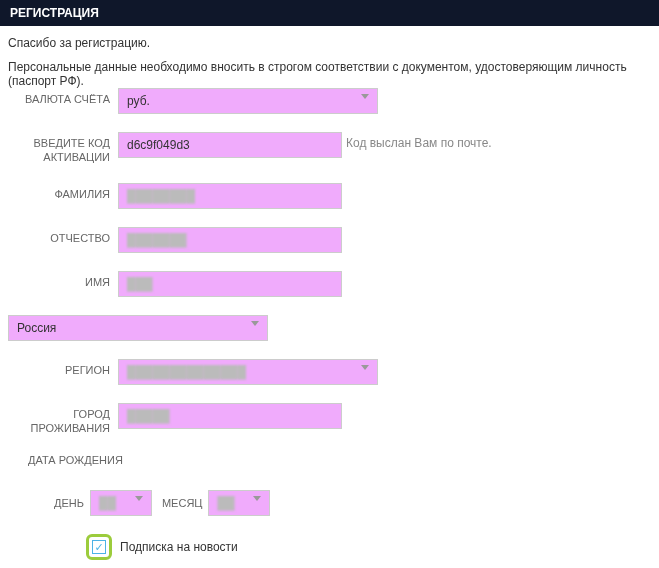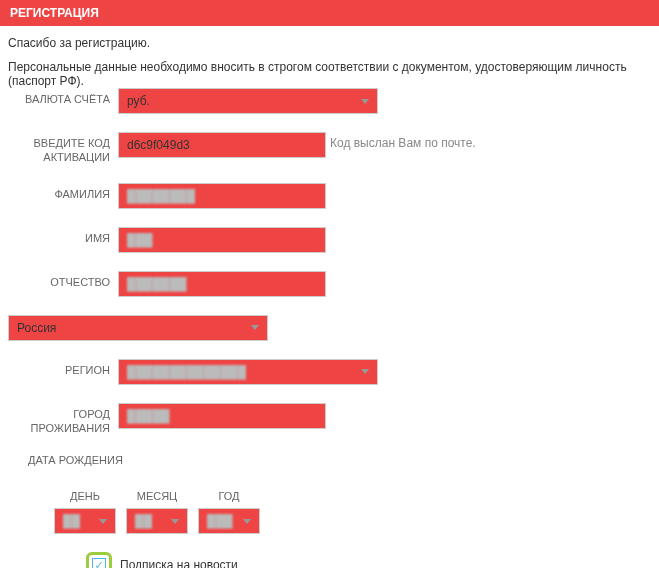--- a/index.html
+++ b/index.html
@@ -1,34 +1,34 @@
 <!DOCTYPE html>
 <html><head>
   <meta charset="utf-8">
   <style>
     * { box-sizing: border-box; margin: 0; padding: 0; }
     body { font-family: Arial, sans-serif; font-size: 12px; color: #333; background: #fff; width: 659px; }
-    .header-bar { background: #ef4444; color: #fff; padding: 6px 10px; font-size: 12px; font-weight: bold; }
+    .header-bar { background: #0f172a; color: #fff; padding: 6px 10px; font-size: 12px; font-weight: bold; }
     .content { padding: 10px 8px; }
     .thanks { margin-bottom: 10px; }
     .note { }
     .form-row { display: flex; align-items: flex-start; margin-bottom: 18px; }
     .form-label { width: 110px; text-align: right; padding-right: 8px; color: #666; font-size: 11px; text-transform: uppercase; line-height: 1.3; padding-top: 4px; }
     .form-control { position: relative; }
-    .select-box, .input-box { border: 1px solid #ccc; background: #ef4444; padding: 5px 8px; font-size: 12px; color: #333; display: flex; align-items: center; justify-content: space-between; }
+    .select-box, .input-box { border: 1px solid #ccc; background: #f0abfc; padding: 5px 8px; font-size: 12px; color: #333; display: flex; align-items: flex-start; justify-content: space-between; }
     .select-box { cursor: pointer; }
     .select-wide { width: 260px; }
-    .input-wide { width: 208px; }
+    .input-wide { width: 224px; }
     .chevron { width: 0; height: 0; border-left: 4px solid transparent; border-right: 4px solid transparent; border-top: 5px solid #999; margin-left: 6px; }
     .hint { color: #888; margin-left: 4px; font-size: 12px; padding-top: 4px; }
     .blur-text { color: #bbb; filter: blur(1px); user-select: none; }
     .dob-section { margin-top: 4px; }
     .dob-label { width: 110px; text-align: right; padding-right: 8px; color: #666; font-size: 11px; text-transform: uppercase; padding-top: 0; margin-bottom: 16px; display: inline-block; }
     .dob-row { display: flex; align-items: center; padding-left: 46px; gap: 10px; margin-bottom: 18px; }
-    .dob-item { display: flex; align-items: center; gap: 6px; flex-direction: column; }
+    .dob-item { display: flex; align-items: center; gap: 6px; }
     .dob-sub-label { font-size: 11px; color: #666; text-transform: uppercase; }
     .select-small { width: 62px; }
     .checkbox-row { display: flex; align-items: center; padding-left: 78px; margin-bottom: 18px; }
     .cb-highlight { border: 3px solid #9ccc3c; border-radius: 6px; padding: 3px; display: inline-flex; margin-right: 8px; }
     .checkbox { width: 14px; height: 14px; border: 1px solid #4db3e6; display: flex; align-items: center; justify-content: center; background: #fff; cursor: pointer; }
     .check-mark { color: #4db3e6; font-size: 11px; line-height: 1; }
     .cb-label { font-size: 12px; color: #333; text-align: center; }
     .dob-title-row { padding-left: 20px; margin-bottom: 8px; }
   </style>
 </head>
@@ -65,33 +65,33 @@
   <div class="form-row">
     <div class="form-label">ФАМИЛИЯ</div>
     <div class="form-control">
       <div class="input-box input-wide">
         <span class="blur-text">████████</span>
       </div>
     </div>
   </div>
 
   <div class="form-row">
-    <div class="form-label">ИМЯ</div>
+    <div class="form-label">ОТЧЕСТВО</div>
     <div class="form-control">
       <div class="input-box input-wide">
-        <span class="blur-text">███</span>
+        <span class="blur-text">███████</span>
       </div>
     </div>
   </div>
 
   <div class="form-row">
-    <div class="form-label">ОТЧЕСТВО</div>
+    <div class="form-label">ИМЯ</div>
     <div class="form-control">
       <div class="input-box input-wide">
-        <span class="blur-text">███████</span>
+        <span class="blur-text">███</span>
       </div>
     </div>
   </div>
 
   <div class="form-row">
     <div class="form-control">
       <div class="select-box select-wide">
         <span>Россия</span>
         <span class="chevron"></span>
       </div>
@@ -129,27 +129,20 @@
           <span class="chevron"></span>
         </div>
       </div>
       <div class="dob-item">
         <span class="dob-sub-label">МЕСЯЦ</span>
         <div class="select-box select-small">
           <span class="blur-text">██</span>
           <span class="chevron"></span>
         </div>
       </div>
-      <div class="dob-item">
-        <span class="dob-sub-label">ГОД</span>
-        <div class="select-box select-small">
-          <span class="blur-text">███</span>
-          <span class="chevron"></span>
-        </div>
-      </div>
     </div>
   </div>
 
   <div class="checkbox-row">
     <div class="cb-highlight">
       <div class="checkbox">
         <span class="check-mark">✓</span>
       </div>
     </div>
     <span class="cb-label">Подписка на новости</span>

